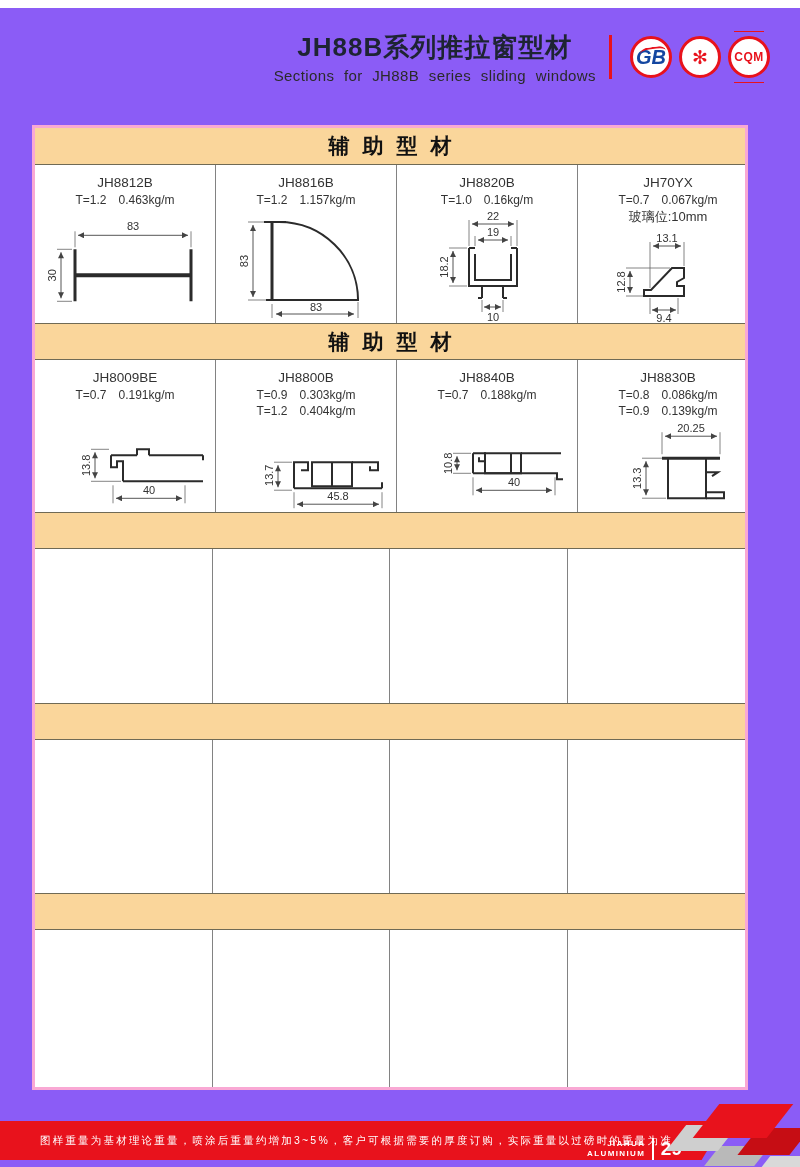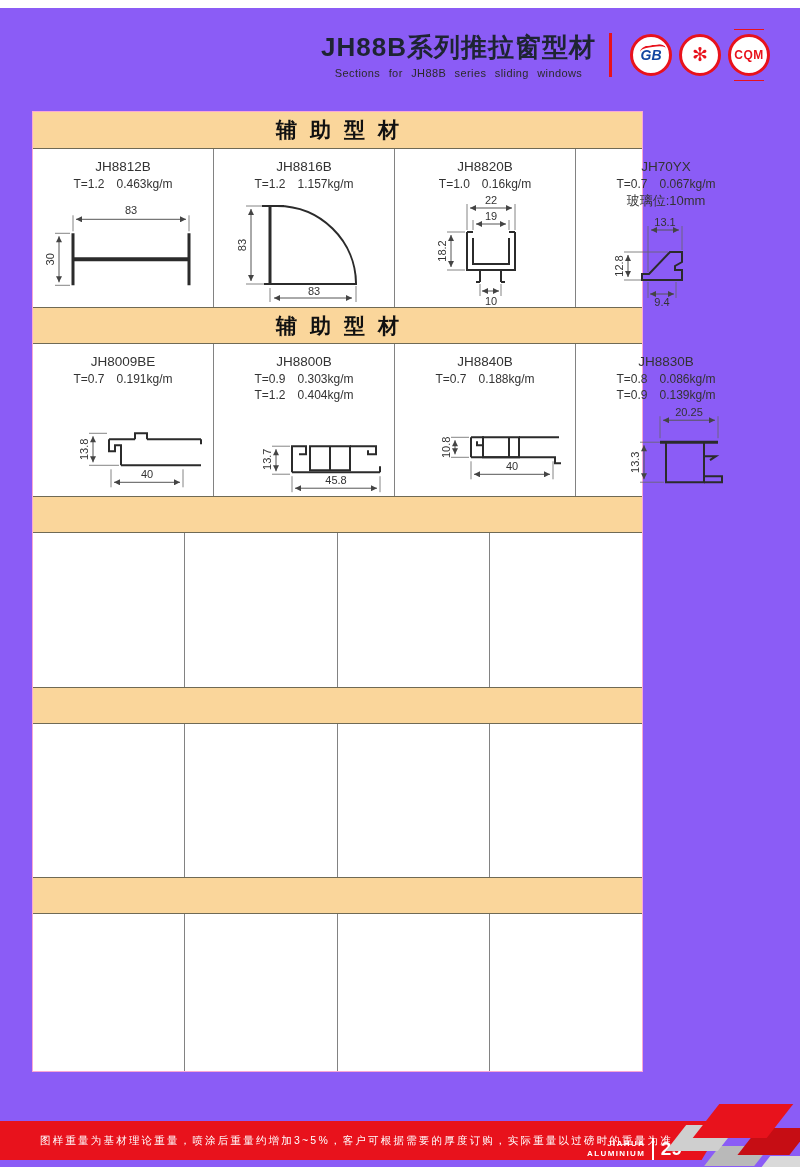--- a/index.html
+++ b/index.html
@@ -6,32 +6,32 @@
   html,body { background:#fff; }
   .page {
     position:relative; width:800px; height:1167px; background:#8b5cf6;
     font-family:"Liberation Sans", sans-serif; overflow:hidden; margin:8px auto;
   }
 
   
   .hdr { position:absolute; top:22px; right:30px; display:flex; align-items:center; }
   .title-block { text-align:center; }
   .title-cn { font-size:26px; font-weight:700; color:#1e2433; letter-spacing:1px; white-space:nowrap; }
-  .title-en { font-size:11px; color:#2a2a2a; word-spacing:5px; letter-spacing:.4px; margin-top:2px; white-space:nowrap; }
+  .title-en { font-size:15px; color:#2a2a2a; word-spacing:5px; letter-spacing:.4px; margin-top:2px; white-space:nowrap; }
   .red-divider { width:3px; height:44px; background:#e8121c; margin:0 11px 0 13px; }
   .logo { width:42px; height:42px; border-radius:50%; border:3px solid #e8121c; background:#fff;
           display:flex; align-items:center; justify-content:center; margin-left:7px; position:relative; }
-  .logo .gb-txt { color:#1346a0; font-weight:700; font-style:italic; font-size:14px;text-align:center; }
+  .logo .gb-txt { color:#1346a0; font-weight:700; font-style:italic; font-size:20px;text-align:center; }
   .logo .gb-swoosh { position:absolute; top:8px; left:7px; width:26px; height:10px;
           border-top:2px solid #e8121c; border-radius:50%/70%; transform:rotate(-8deg); }
   .logo .rosette { color:#e8121c; font-size:19px; line-height:1; }
   .logo .cqm-txt { color:#e8121c; font-weight:800; font-size:12px; letter-spacing:.5px; border-top:1.5px solid #e8121c; border-bottom:1.5px solid #e8121c; padding:18px 0; }
 
   
-  .catalog { position:absolute; left:32px; top:103px; width:611px; border:1px solid #f9a8d4; background:#fff; }
+  .catalog { position:absolute; left:32px; top:117px; width:716px; border:3px solid #f9a8d4; background:#fff; }
   .band { height:37px; background:#fad69b; border-top:1px solid #6f6a55; border-bottom:1px solid #6f6a55;
           display:flex; align-items:center; justify-content:center; }
   .band:first-child { border-top:none; }
   .band span { font-size:21px; font-weight:700; color:#111; letter-spacing:.62em; margin-right:-.62em; }
   .prow { display:grid; grid-template-columns:repeat(4,1fr); }
   .cell { border-right:1px solid #828282; display:flex; flex-direction:column; align-items:center; }
   .cell:last-child { border-right:none; }
   .prow.filled .cell { height:158px; padding-top:9px; }
   .prow.r2 .cell { height:152px; }
   .empty1 .cell { height:154px; } .empty2 .cell { height:153px; } .empty3 .cell { height:157px; }

